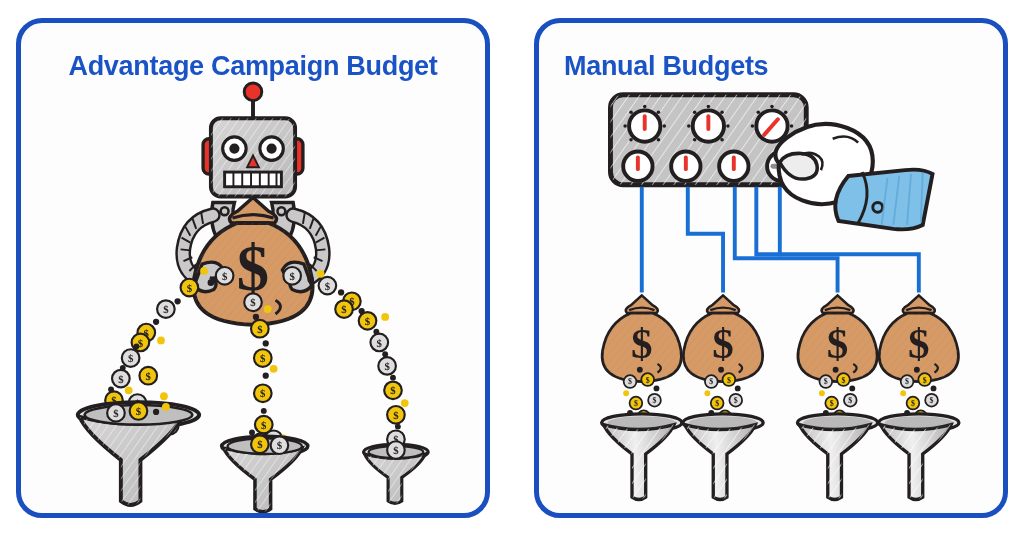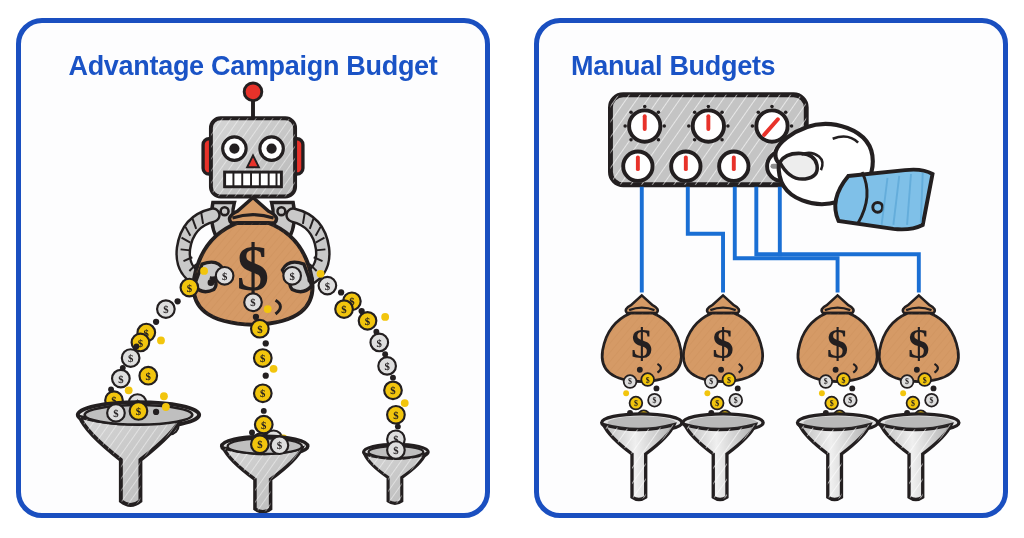--- a/index.html
+++ b/index.html
@@ -34,21 +34,21 @@
   #panel-left{left:16px;width:474px;}
   #panel-right{left:534px;width:474px;}
   .panel-title{
     position:absolute;top:28px;
     font-size:27px;font-weight:bold;
     color:#1a53c6;
     letter-spacing:-0.3px;
     white-space:nowrap;
   }
   #title-left{left:0;right:0;text-align:center;}
-  #title-right{left:32px;text-align:left;}
+  #title-right{left:25px;text-align:left;}
   .art{position:absolute;left:0;top:0;width:100%;height:100%;}
 </style>
 </head>
 <body>
 
 <div id="bg-pattern"></div>
 
 <section class="panel" id="panel-left">
   <div class="panel-title" id="title-left">Advantage Campaign Budget</div>
 

